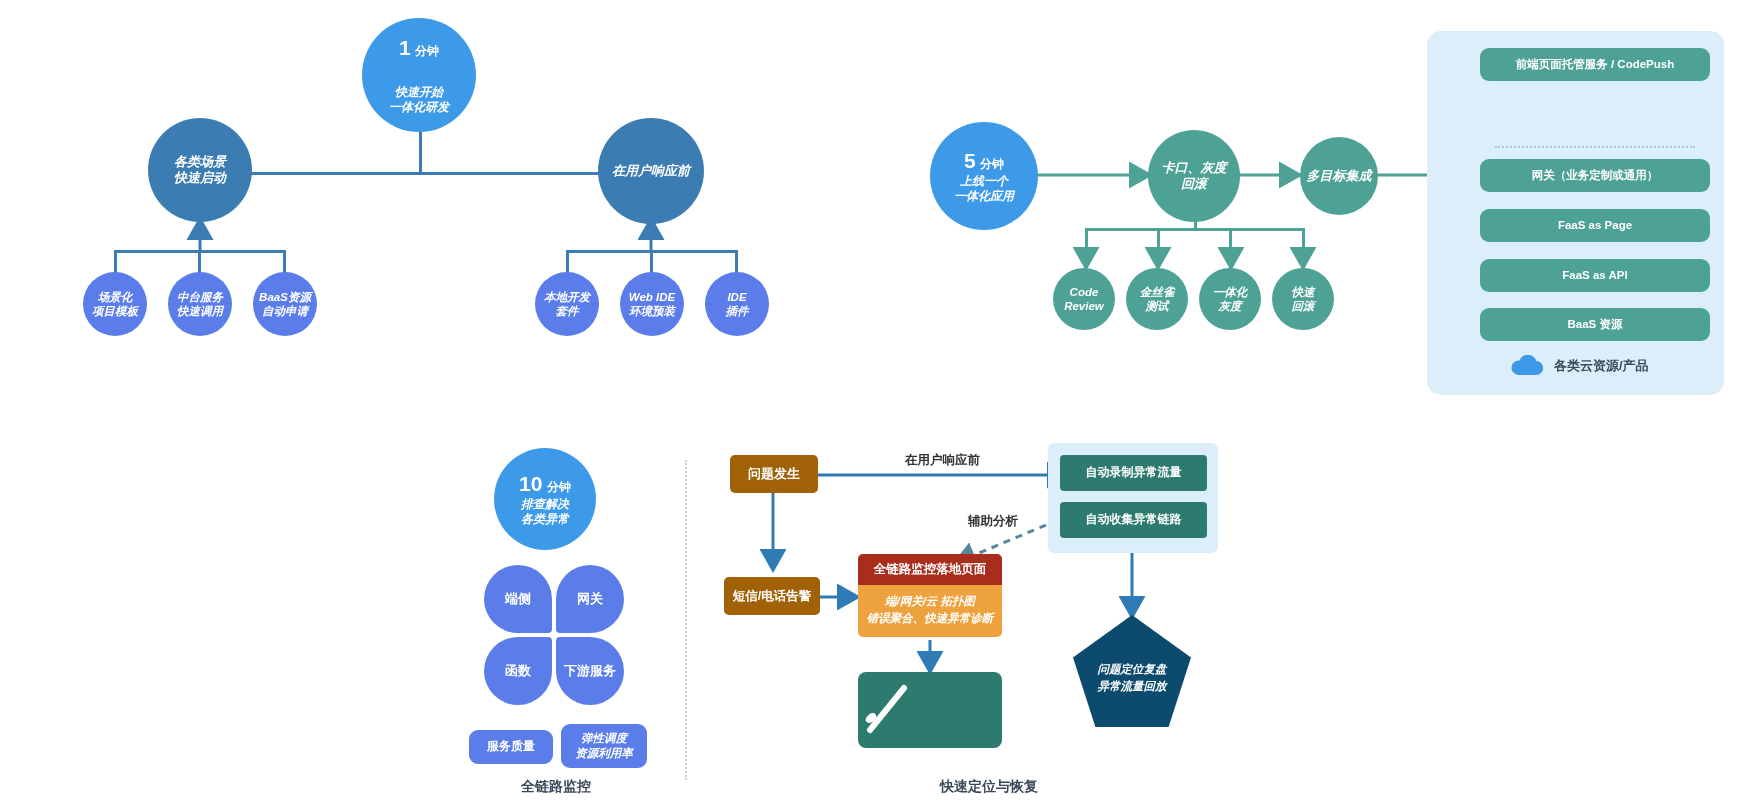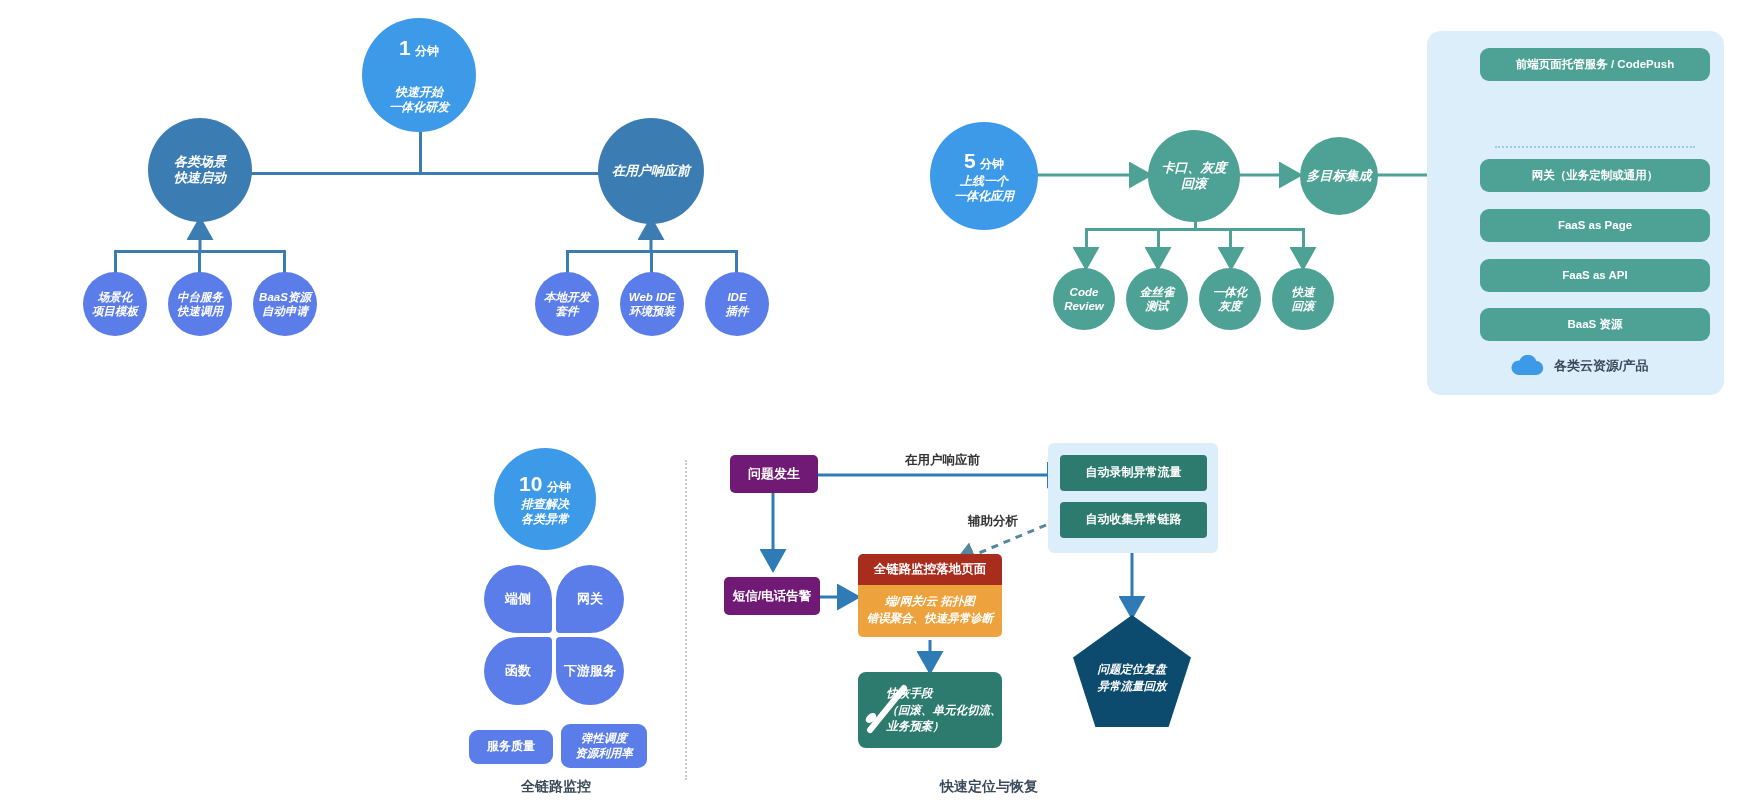--- a/index.html
+++ b/index.html
@@ -10,21 +10,21 @@
         text-align:center;color:#fff;line-height:1.25;}
   .circle{border-radius:50%;}
   .lbl{white-space:pre-line;font-style:italic;}
 
   
   .c-blue-bright{background:#3d9ae9;}
   .c-blue-dark{background:#3b7db2;}
   .c-peri{background:#5b7de9;}
   .c-teal{background:#4da195;}
   .c-teal-dark{background:#2d7a6e;}
-  .c-red{background:#701a75;}
+  .c-red{background:#a16207;}
   .c-cloudpanel{background:#ddeefb;border-radius:14px;}
   .c-lightpanel{background:#ddeefb;border-radius:6px;}
 
   .line{position:absolute;background:#3b7db2;}
   .line-teal{position:absolute;background:#4da195;}
 
   .cap{position:absolute;color:#3b4a5a;font-weight:bold;font-size:14px;}
 
   .pill{position:absolute;border-radius:9px;display:flex;align-items:center;justify-content:center;
         color:#fff;text-align:center;box-sizing:border-box;line-height:1.3;}
@@ -217,23 +217,20 @@
     <div class="lbl" style="background:#eea23d;color:#fff;font-size:11.5px;font-weight:bold;text-align:center;padding:8px 4px 11px;line-height:1.45;">端/网关/云 拓扑图
 错误聚合、快速异常诊断</div>
   </div>
 
   <div style="position:absolute;left:858px;top:672px;width:144px;height:76px;background:#2d7a6e;border-radius:8px;
               display:flex;align-items:center;justify-content:center;overflow:hidden;">
     <svg width="48" height="60" viewBox="0 0 48 60" style="position:absolute;left:6px;top:8px;">
       <line x1="6" y1="50" x2="40" y2="8" stroke="#ffffff" stroke-width="6" stroke-linecap="round"></line>
       <ellipse cx="7" cy="38" rx="6" ry="4" fill="#ffffff" transform="rotate(-40 7 38)"></ellipse>
     </svg>
-    <div class="lbl" style="position:relative;color:#fff;font-size:11.5px;font-weight:bold;text-align:left;line-height:1.45;padding-left:28px;">快恢手段
-（回滚、单元化切流、
-业务预案）</div>
   </div>
 
   <div class="c-lightpanel" style="position:absolute;left:1048px;top:443px;width:170px;height:110px;"></div>
   <div class="pill c-teal-dark" style="left:1060px;top:455px;width:147px;height:36px;font-size:12px;font-weight:bold;border-radius:4px;">自动录制异常流量</div>
   <div class="pill c-teal-dark" style="left:1060px;top:502px;width:147px;height:36px;font-size:12px;font-weight:bold;border-radius:4px;">自动收集异常链路</div>
 
   <div style="position:absolute;left:1073px;top:615px;width:118px;height:112px;background:#0c4a6e;
               clip-path:polygon(50% 0%, 100% 38%, 81% 100%, 19% 100%, 0% 38%);
               display:flex;align-items:center;justify-content:center;">
     <div class="lbl" style="color:#fff;font-size:11.5px;font-weight:bold;text-align:center;line-height:1.5;margin-top:14px;">问题定位复盘

